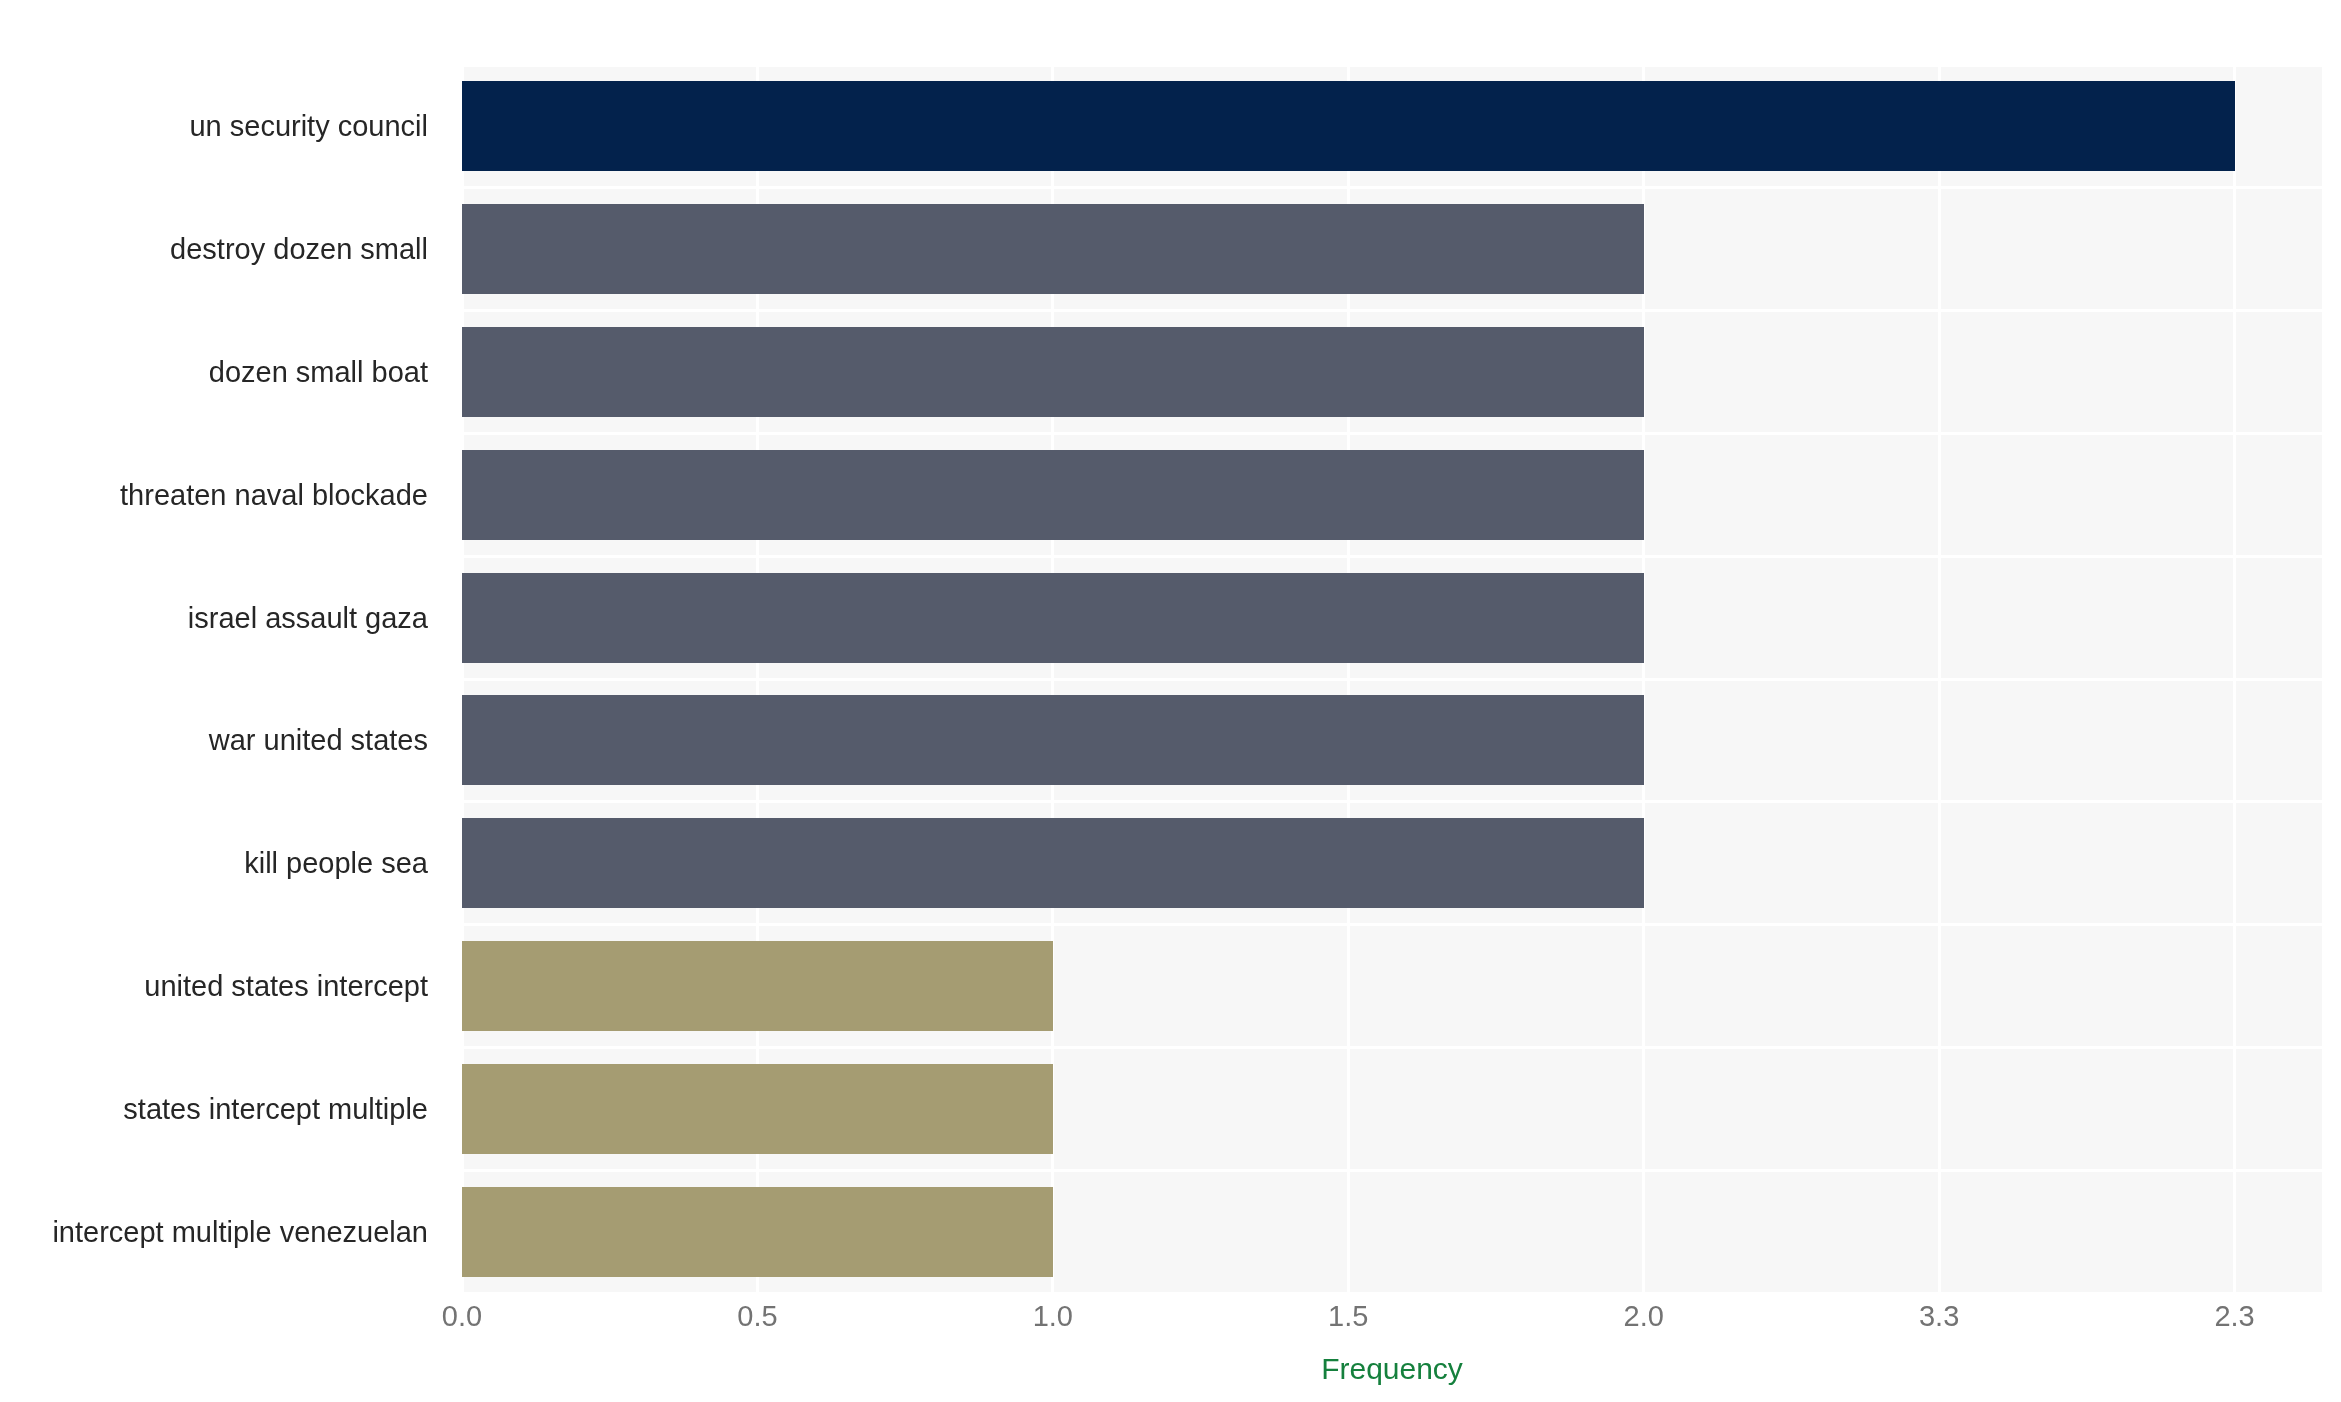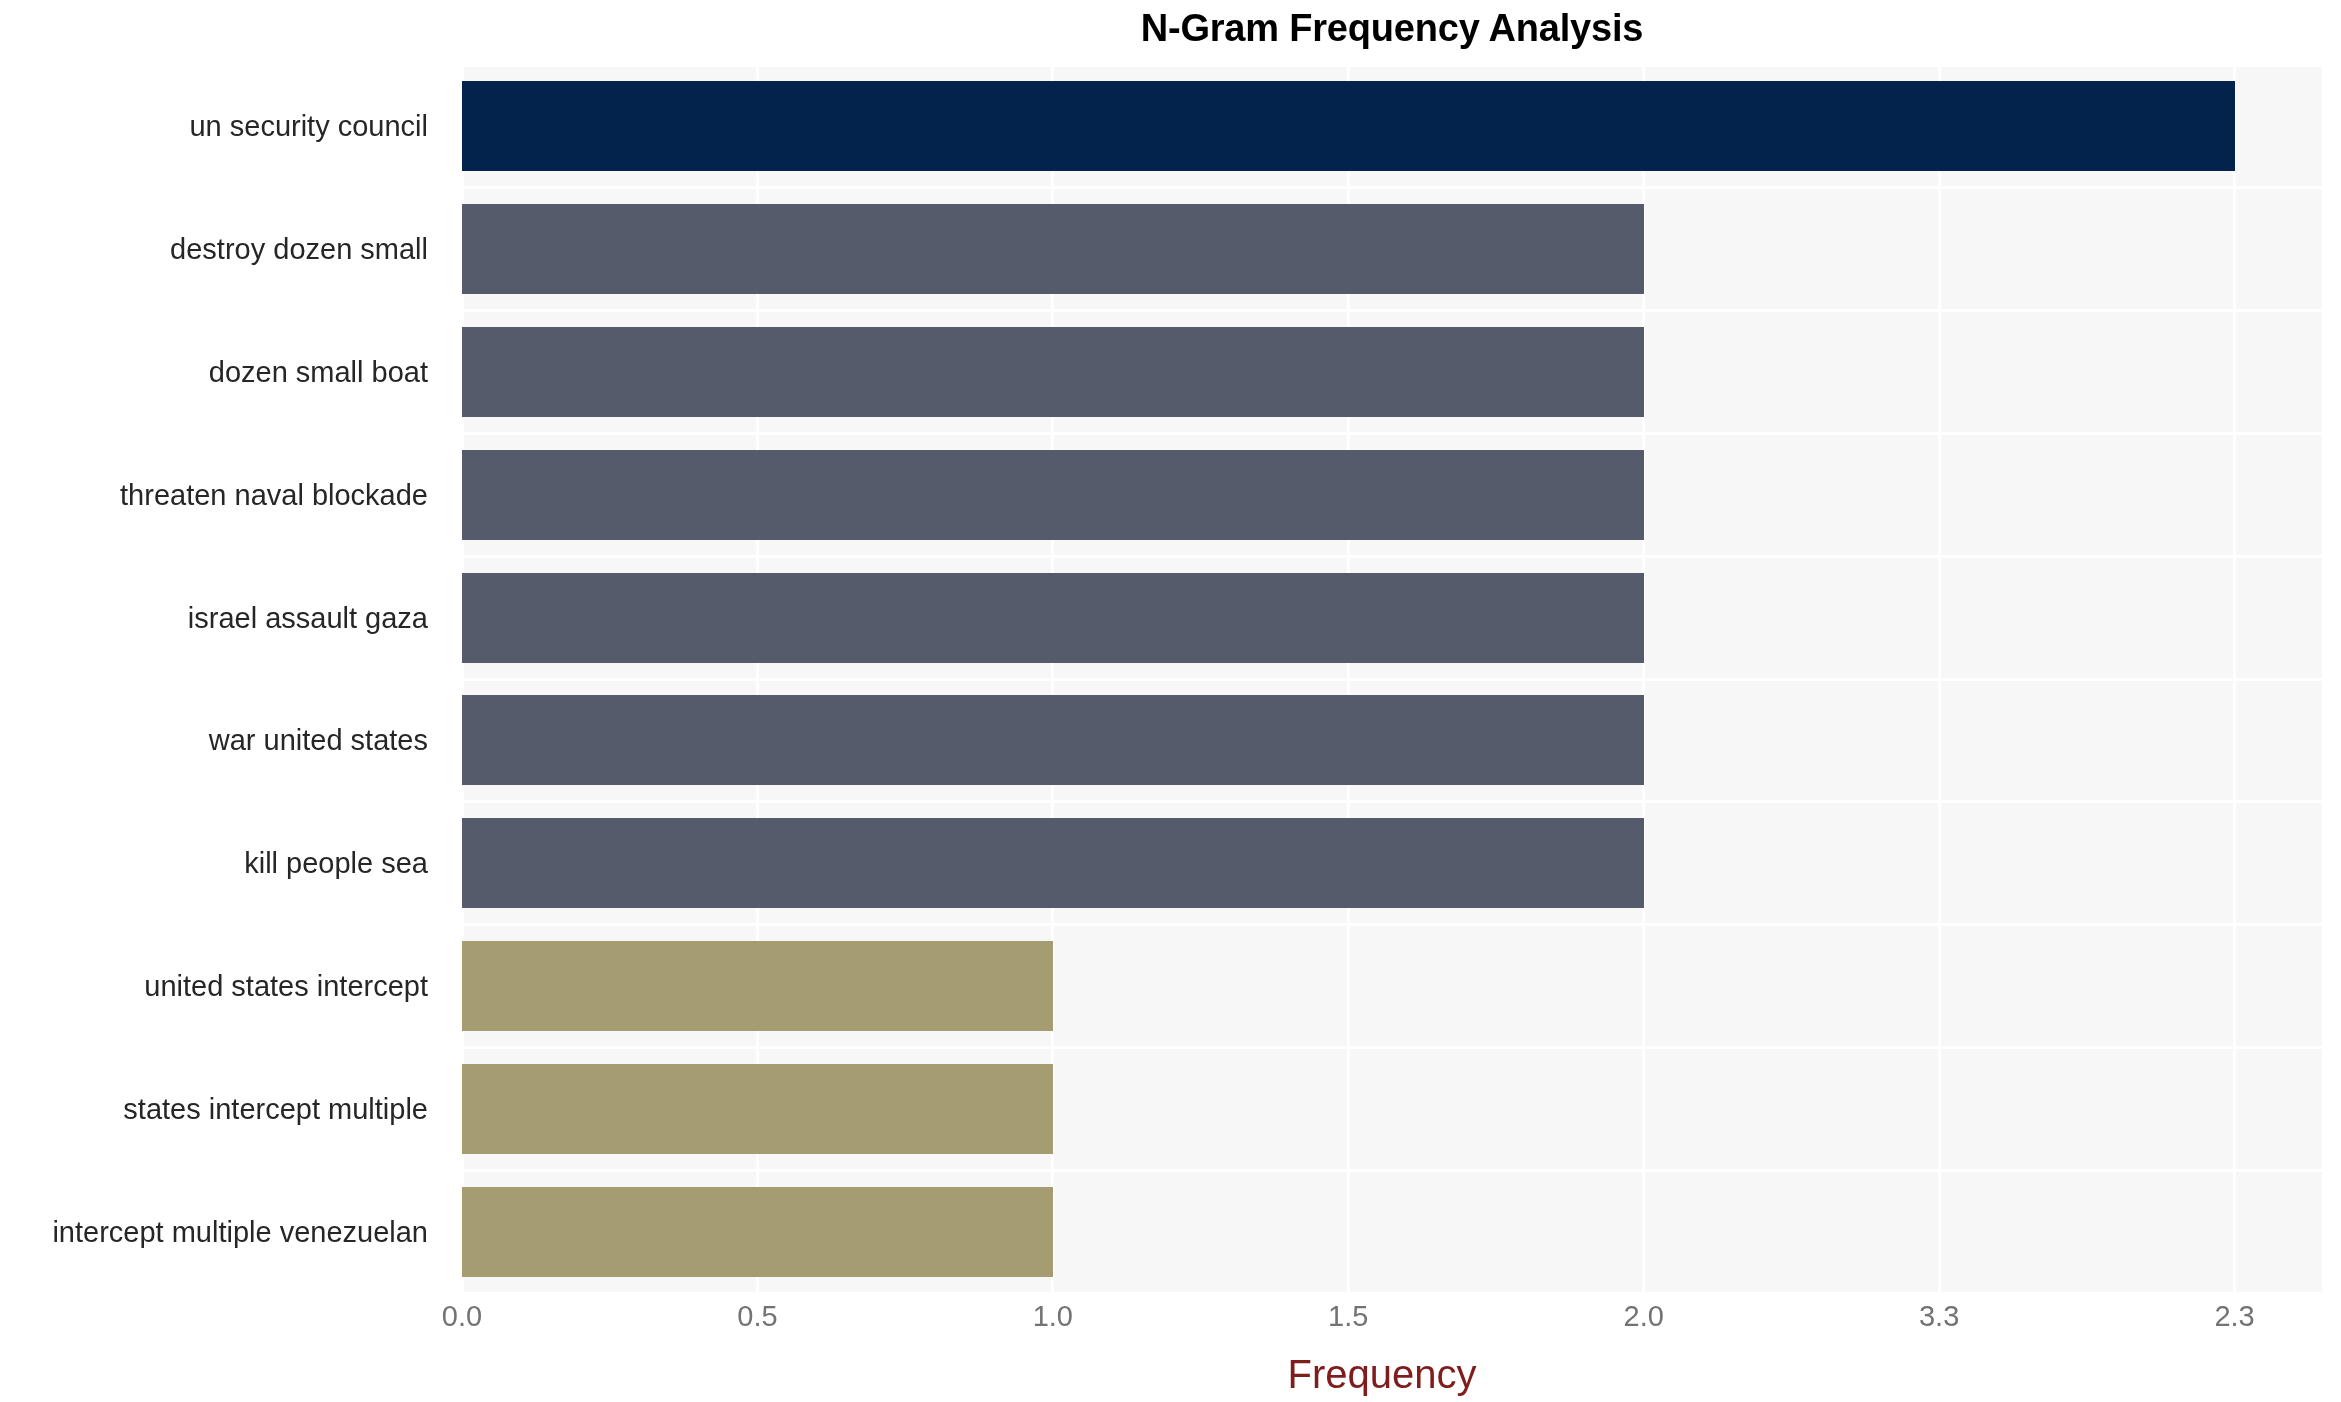--- a/index.html
+++ b/index.html
@@ -105,35 +105,34 @@
     top: 0;
     font-size: 29px;
     color: #737373;
     transform: translateX(-50%);
     white-space: nowrap;
   }
 
   
   #xaxis-label {
     position: absolute;
-    left: 452px;
+    left: 462px;
     top: 1352px;
     width: 1860px;
     text-align: center;
-    font-size: 40px;
-    color: #7f1d1d;
+    font-size: 30px;
+    color: #15803d;
     white-space: nowrap;
   }
 </style>
 </head>
 <body>
 
 <div id="figure">
 
-  <div id="chart-title">N-Gram Frequency Analysis</div>
 
   <div id="plot-area">
     <div id="grid-layer">
         <div class="vgrid" style="left: -1.5px;"></div>
         <div class="vgrid" style="left: 293.926px;"></div>
         <div class="vgrid" style="left: 589.351px;"></div>
         <div class="vgrid" style="left: 884.777px;"></div>
         <div class="vgrid" style="left: 1180.2px;"></div>
         <div class="vgrid" style="left: 1475.63px;"></div>
         <div class="vgrid" style="left: 1771.05px;"></div>

